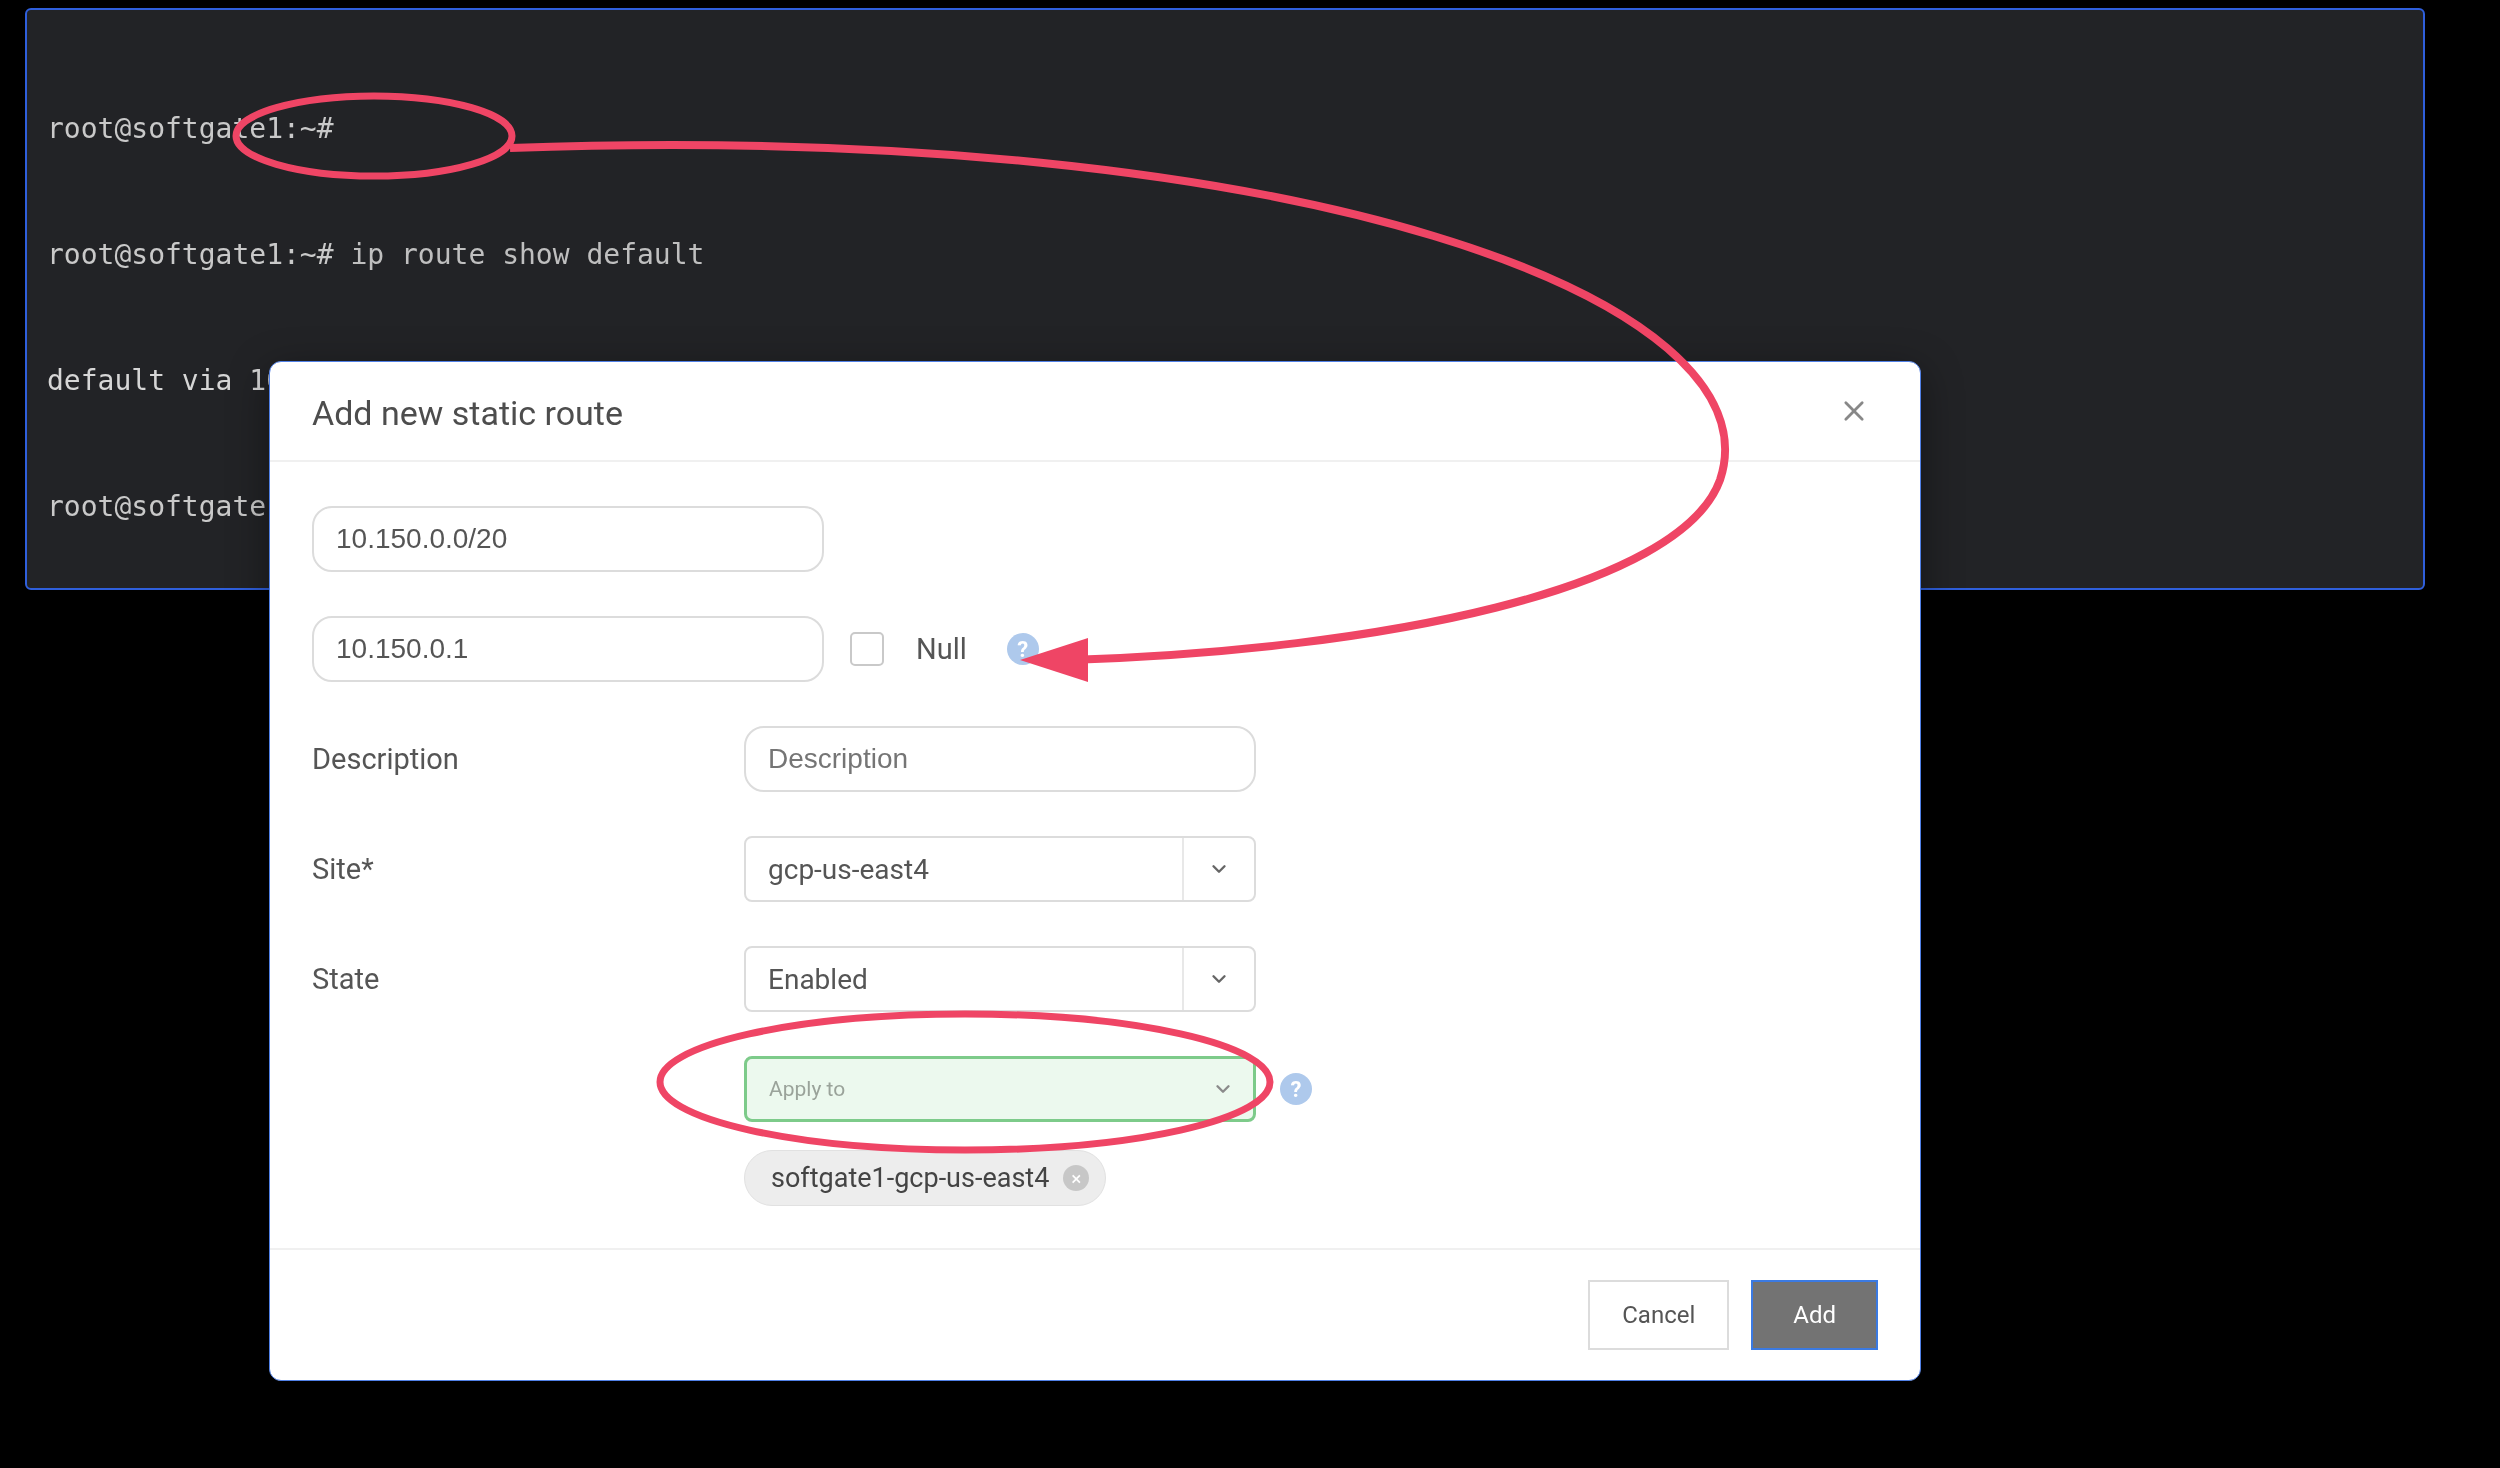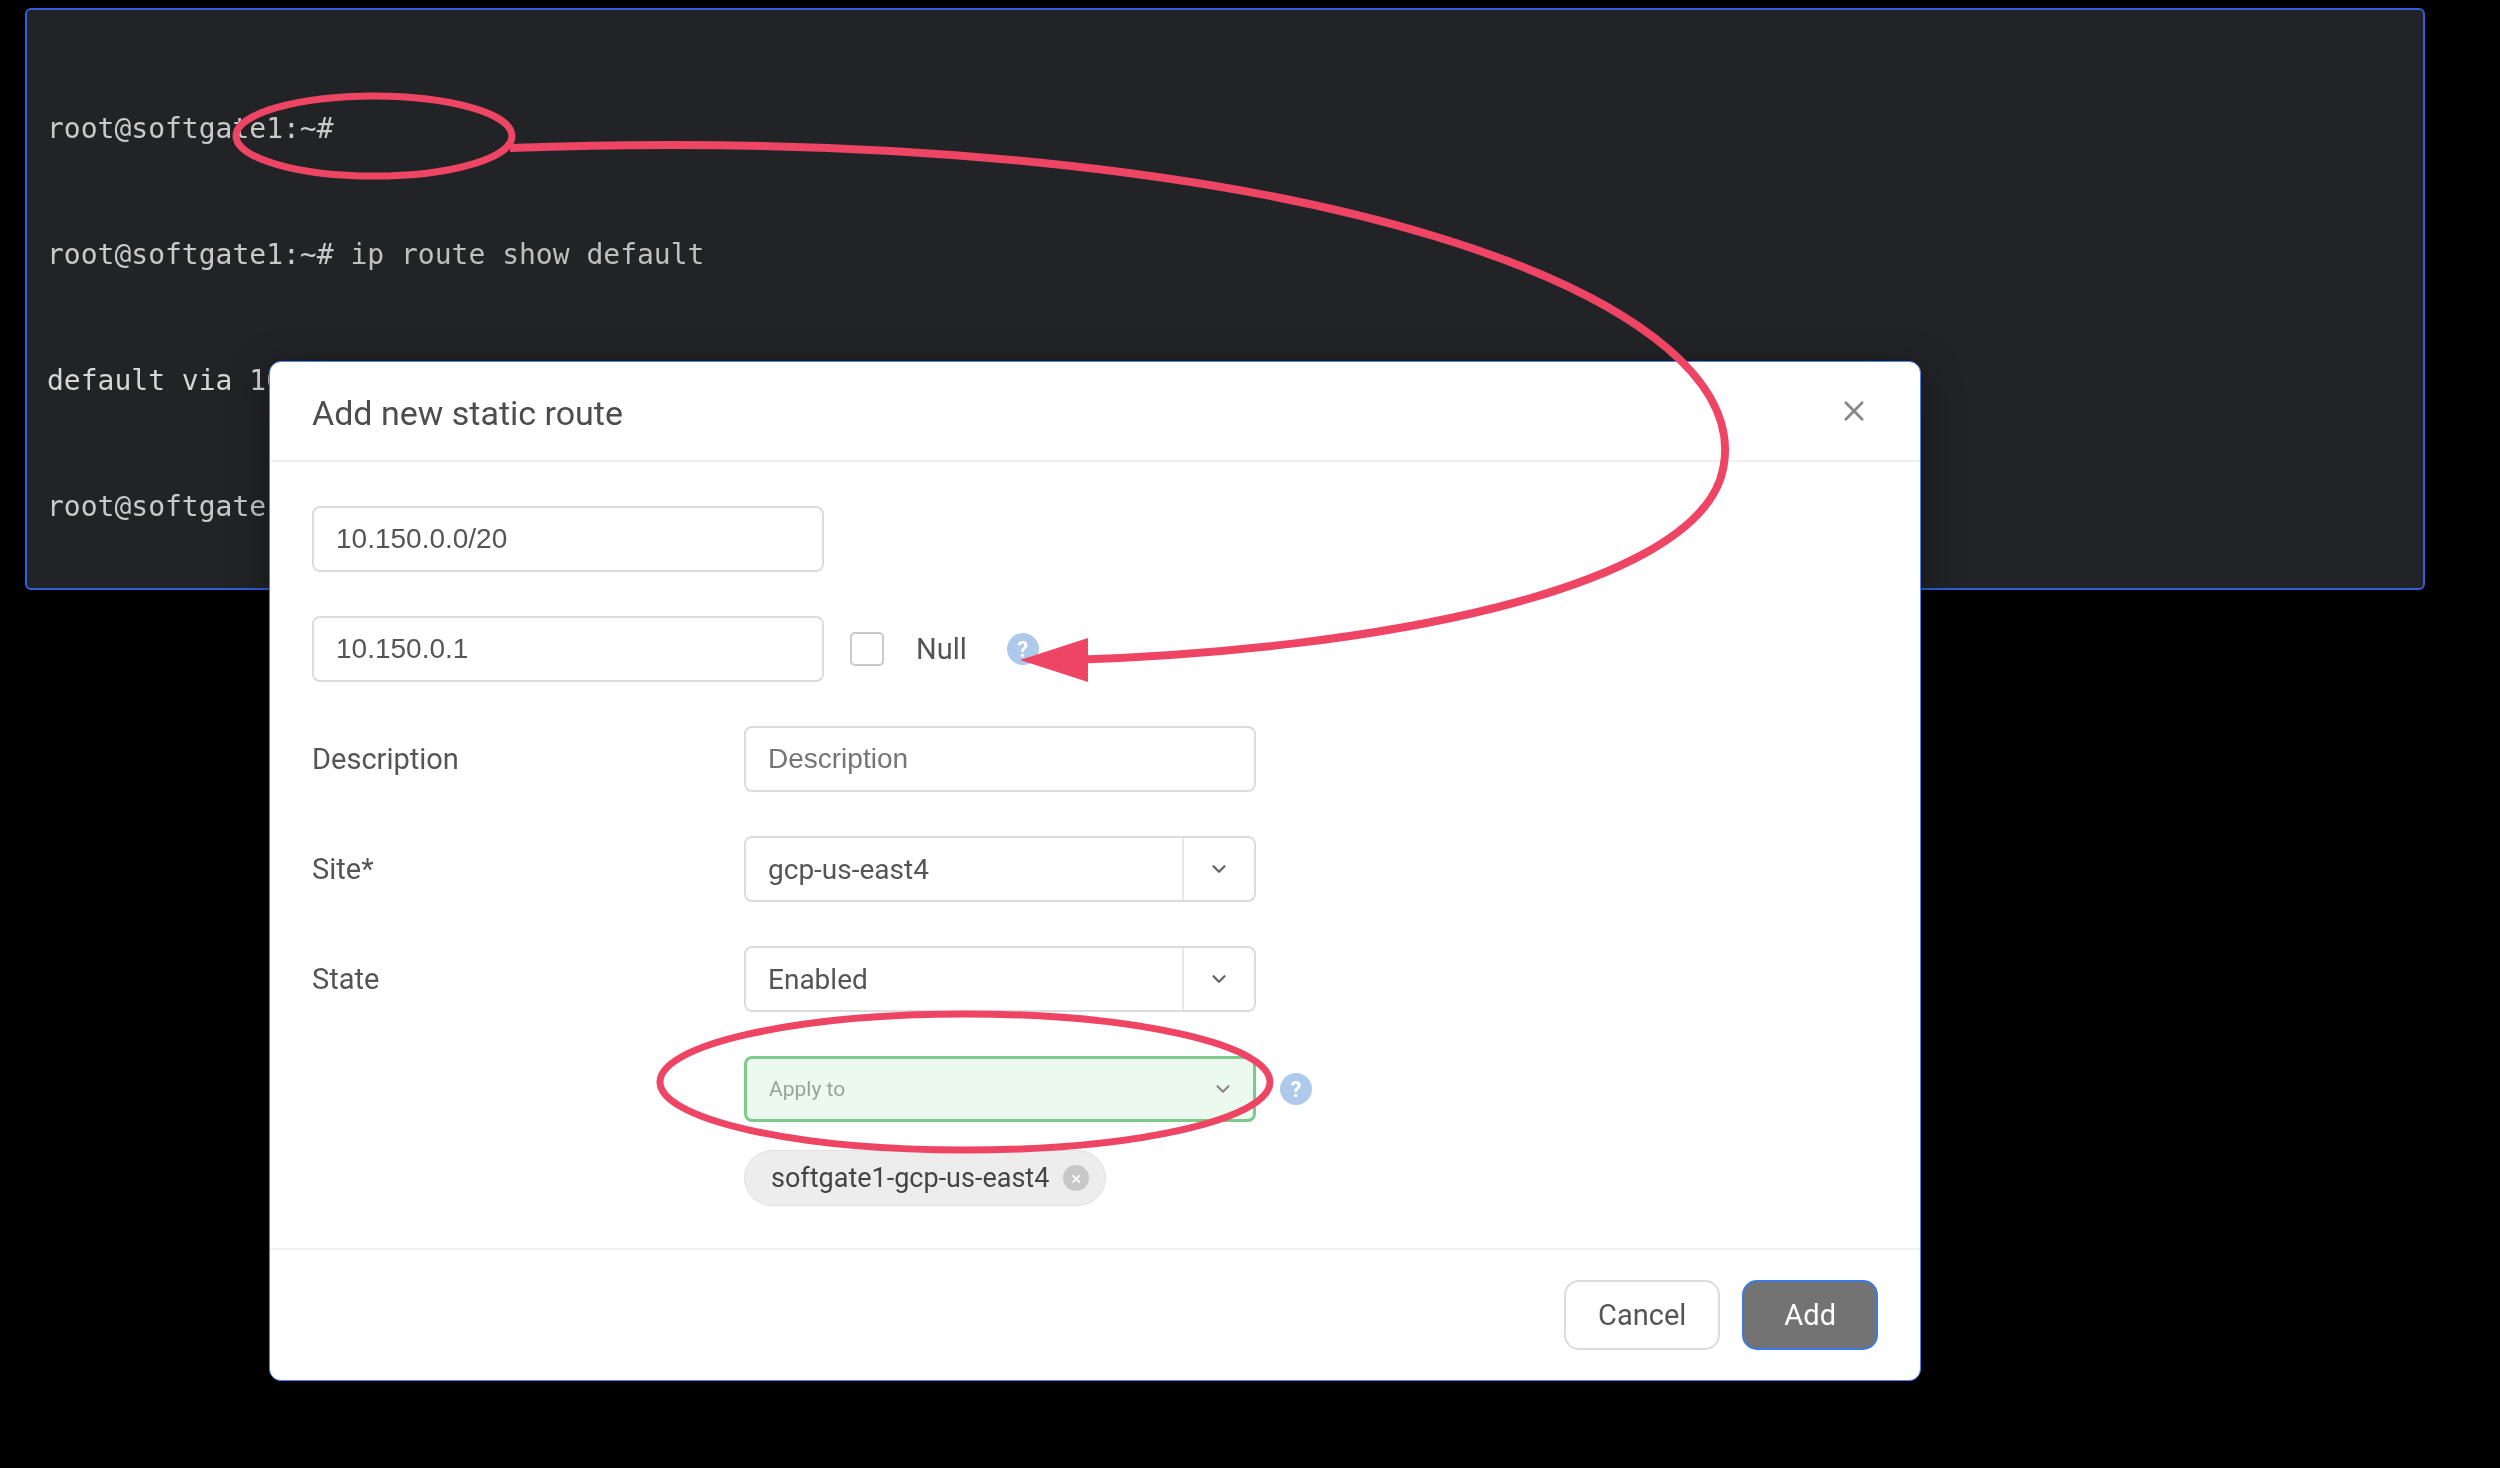--- a/index.html
+++ b/index.html
@@ -85,21 +85,21 @@
     font-size: 29px;
     color: #555;
     font-weight: 400;
   }
 
   .text-input {
     width: 512px;
     height: 66px;
     box-sizing: border-box;
     border: 2px solid #dcdcdc;
-    border-radius: 8px;
+    border-radius: 20px;
     font-size: 28px;
     padding: 0 22px;
     color: #555;
     background: #fff;
   }
   .text-input.placeholder { color: #b7b7b7; }
 
   .select-like {
     width: 512px;
     height: 66px;
@@ -193,22 +193,22 @@
 
   .modal-footer {
     border-top: 2px solid #f0f0f0;
     padding: 30px 42px;
     display:flex;
     justify-content:flex-end;
     gap: 22px;
   }
   .btn {
     height: 66px;
-    border-radius: 15px;
-    font-size: 29px;
+    border-radius: 0;
+    font-size: 24px;
     display:flex;align-items:center;justify-content:center;
     padding: 0 32px;
     cursor:pointer;
   }
   .btn-cancel { background:#fff; color:#555; border:2px solid #dcdcdc; }
   .btn-add    { background:#737373; color:#fff; border:2px solid #3b7ae2; padding:0 40px;}
 
   
   .annot {
     position:absolute;

